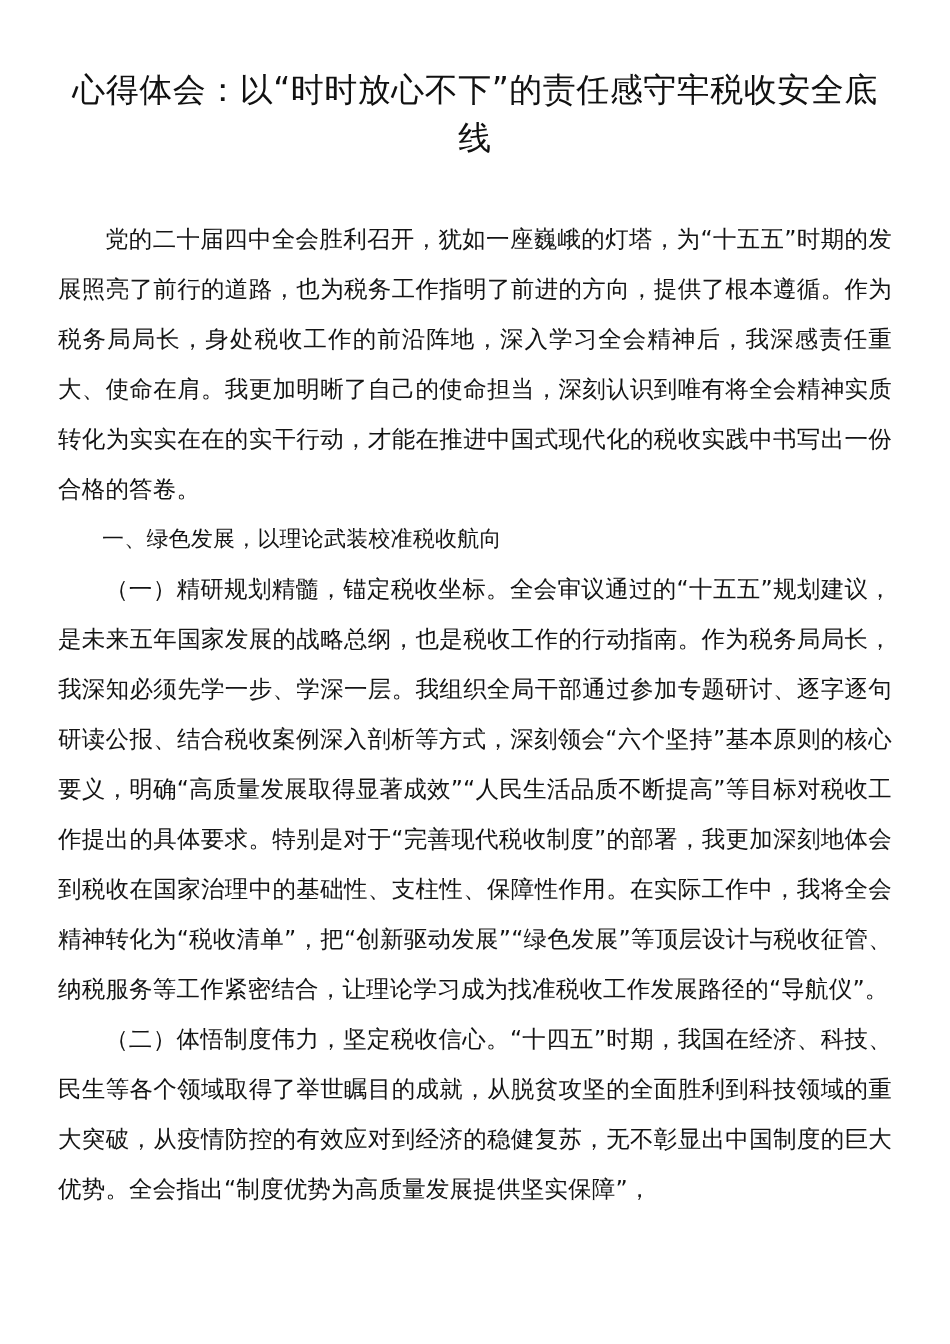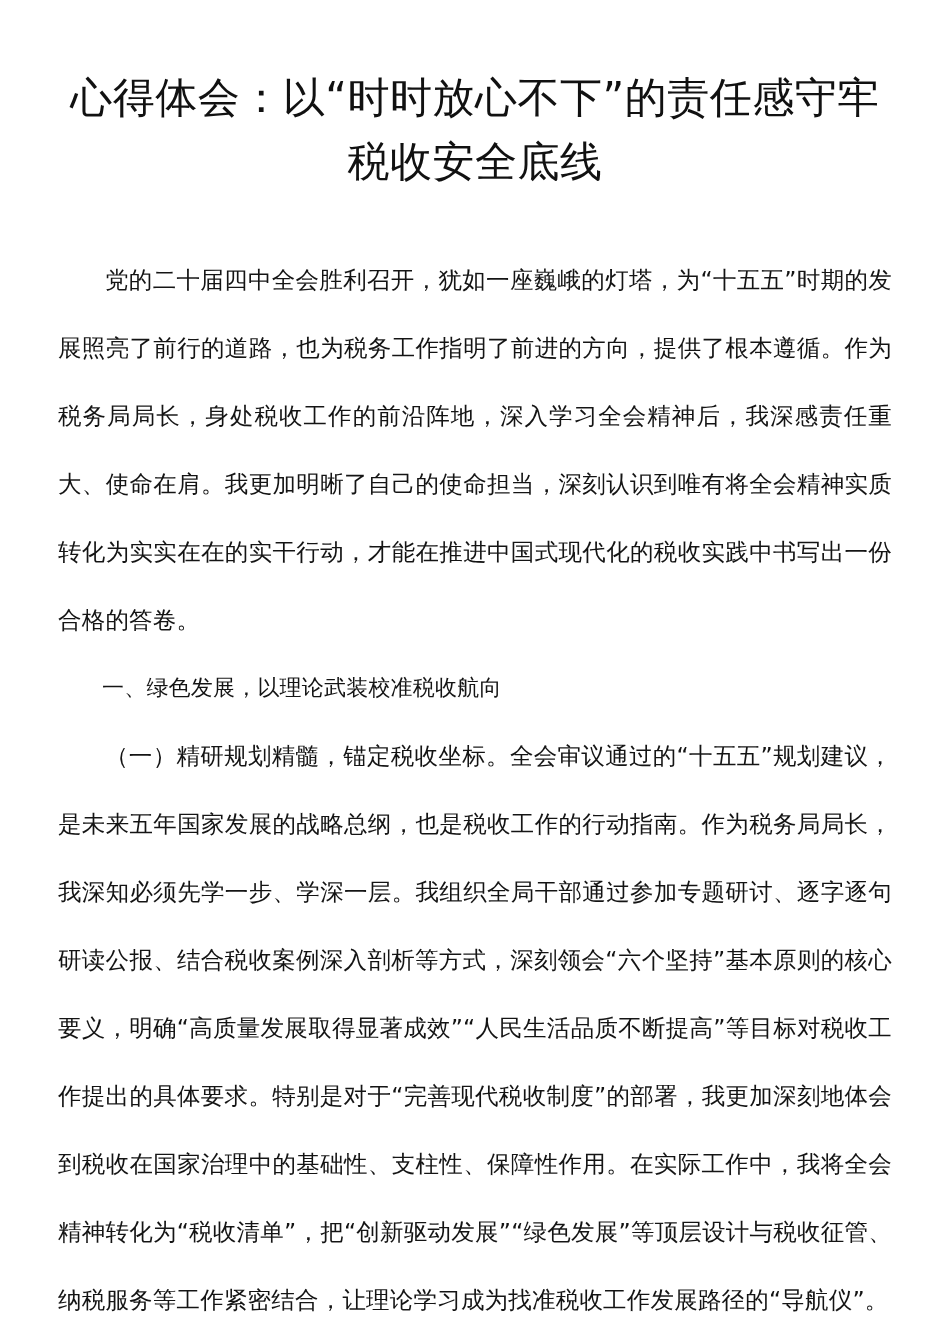--- a/index.html
+++ b/index.html
@@ -16,46 +16,47 @@
     color: #111111;
   }
   .page {
     position: absolute;
     left: 58px;
     top: 66px;
     width: 834px;
   }
   .title {
     margin: 0;
-    font-size: 42px;
+    font-size: 33px;
     font-weight: normal;
-    line-height: 64px;
+    line-height: 48px;
     text-align: center;
     letter-spacing: 0.5px;
     color: #111111;
   }
   .body {
     margin-top: 52px;
   }
   .para {
     margin: 0;
     font-size: 23.5px;
-    line-height: 68px;
+    line-height: 50px;
     text-align: justify;
     text-indent: 2em;
     letter-spacing: 0.2px;
     color: #141414;
   }
   .heading {
     font-size: 22px;
   }
 </style>
 </head>
 <body>
 
 <div class="page">
   <h1 class="title">心得体会：以“时时放心不下”的责任感守牢税收安全底线</h1>
   <div class="body">
     <p class="para">党的二十届四中全会胜利召开，犹如一座巍峨的灯塔，为“十五五”时期的发展照亮了前行的道路，也为税务工作指明了前进的方向，提供了根本遵循。作为税务局局长，身处税收工作的前沿阵地，深入学习全会精神后，我深感责任重大、使命在肩。我更加明晰了自己的使命担当，深刻认识到唯有将全会精神实质转化为实实在在的实干行动，才能在推进中国式现代化的税收实践中书写出一份合格的答卷。</p>
     <p class="para heading">一、绿色发展，以理论武装校准税收航向</p>
     <p class="para">（一）精研规划精髓，锚定税收坐标。全会审议通过的“十五五”规划建议，是未来五年国家发展的战略总纲，也是税收工作的行动指南。作为税务局局长，我深知必须先学一步、学深一层。我组织全局干部通过参加专题研讨、逐字逐句研读公报、结合税收案例深入剖析等方式，深刻领会“六个坚持”基本原则的核心要义，明确“高质量发展取得显著成效”“人民生活品质不断提高”等目标对税收工作提出的具体要求。特别是对于“完善现代税收制度”的部署，我更加深刻地体会到税收在国家治理中的基础性、支柱性、保障性作用。在实际工作中，我将全会精神转化为“税收清单”，把“创新驱动发展”“绿色发展”等顶层设计与税收征管、纳税服务等工作紧密结合，让理论学习成为找准税收工作发展路径的“导航仪”。</p>
+    <p class="para">（二）体悟制度伟力，坚定税收信心。“十四五”时期，我国在经济、科技、民生等各个领域取得了举世瞩目的成就，从脱贫攻坚的全面胜利到科技领域的重大突破，从疫情防控的有效应对到经济的稳健复苏，无不彰显出中国制度的巨大优势。全会指出“制度优势为高质量发展提供坚实保障”，</p>
   </div>
 </div>
 
 </body></html>

